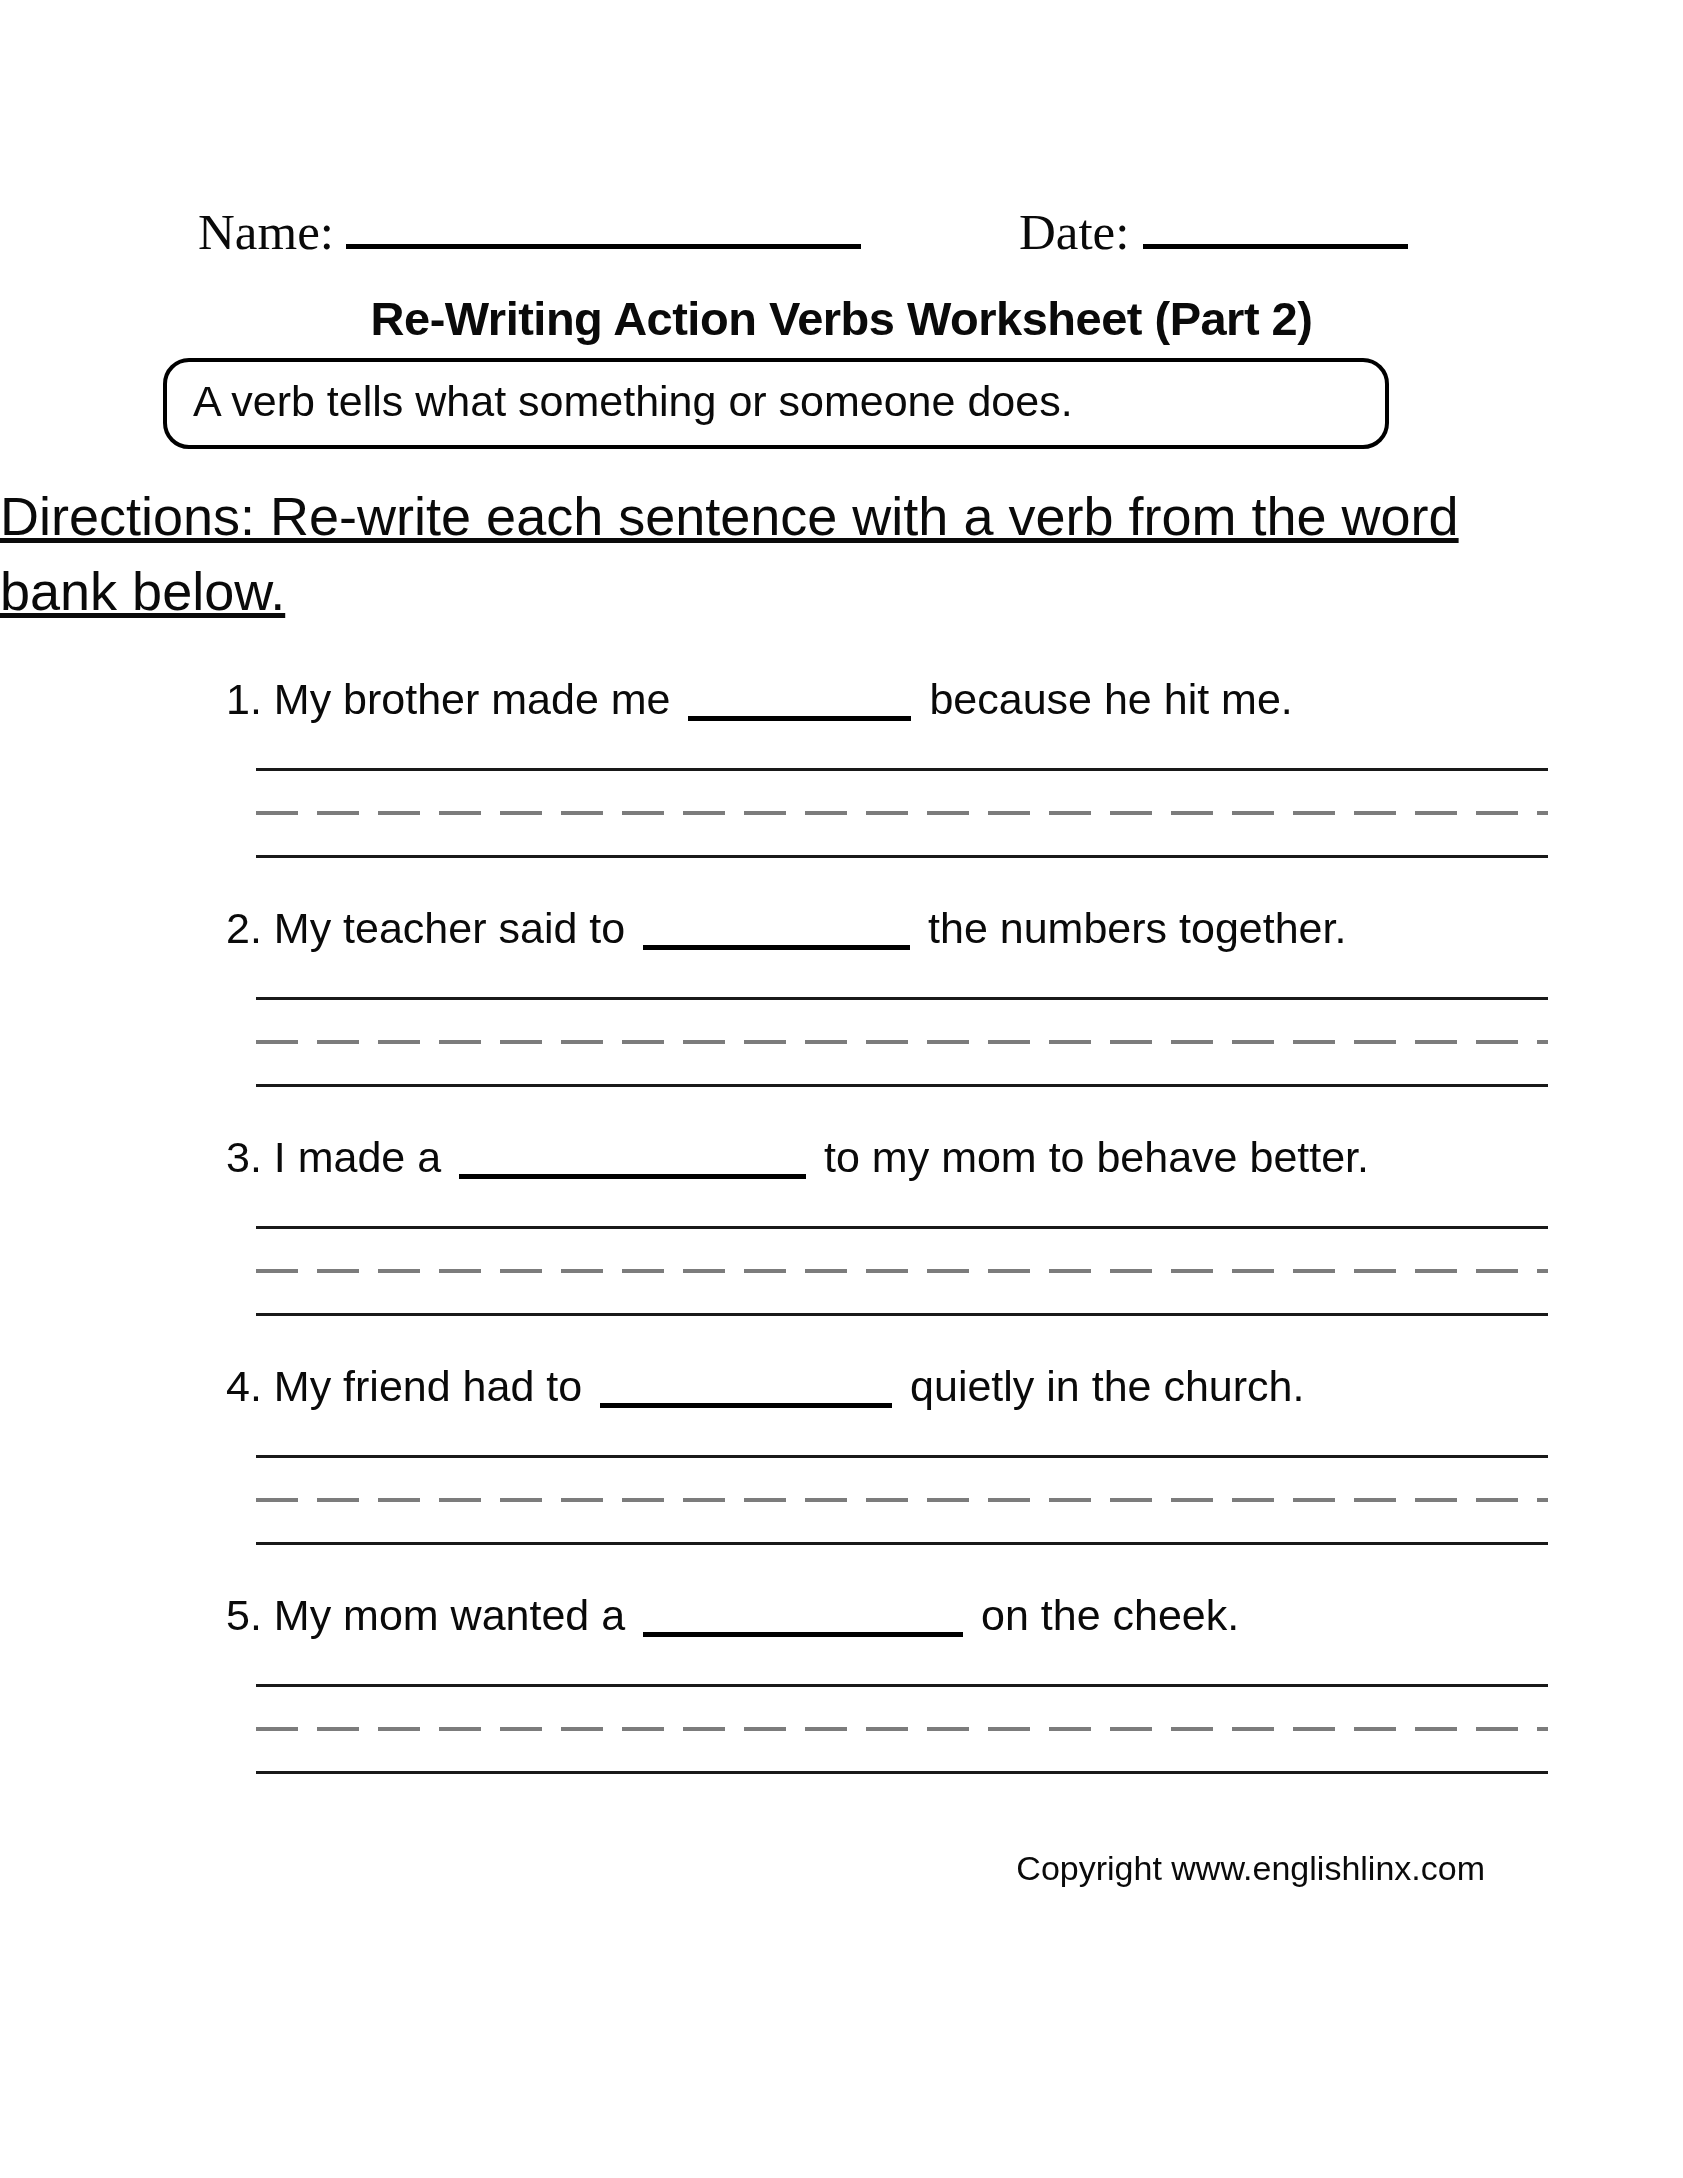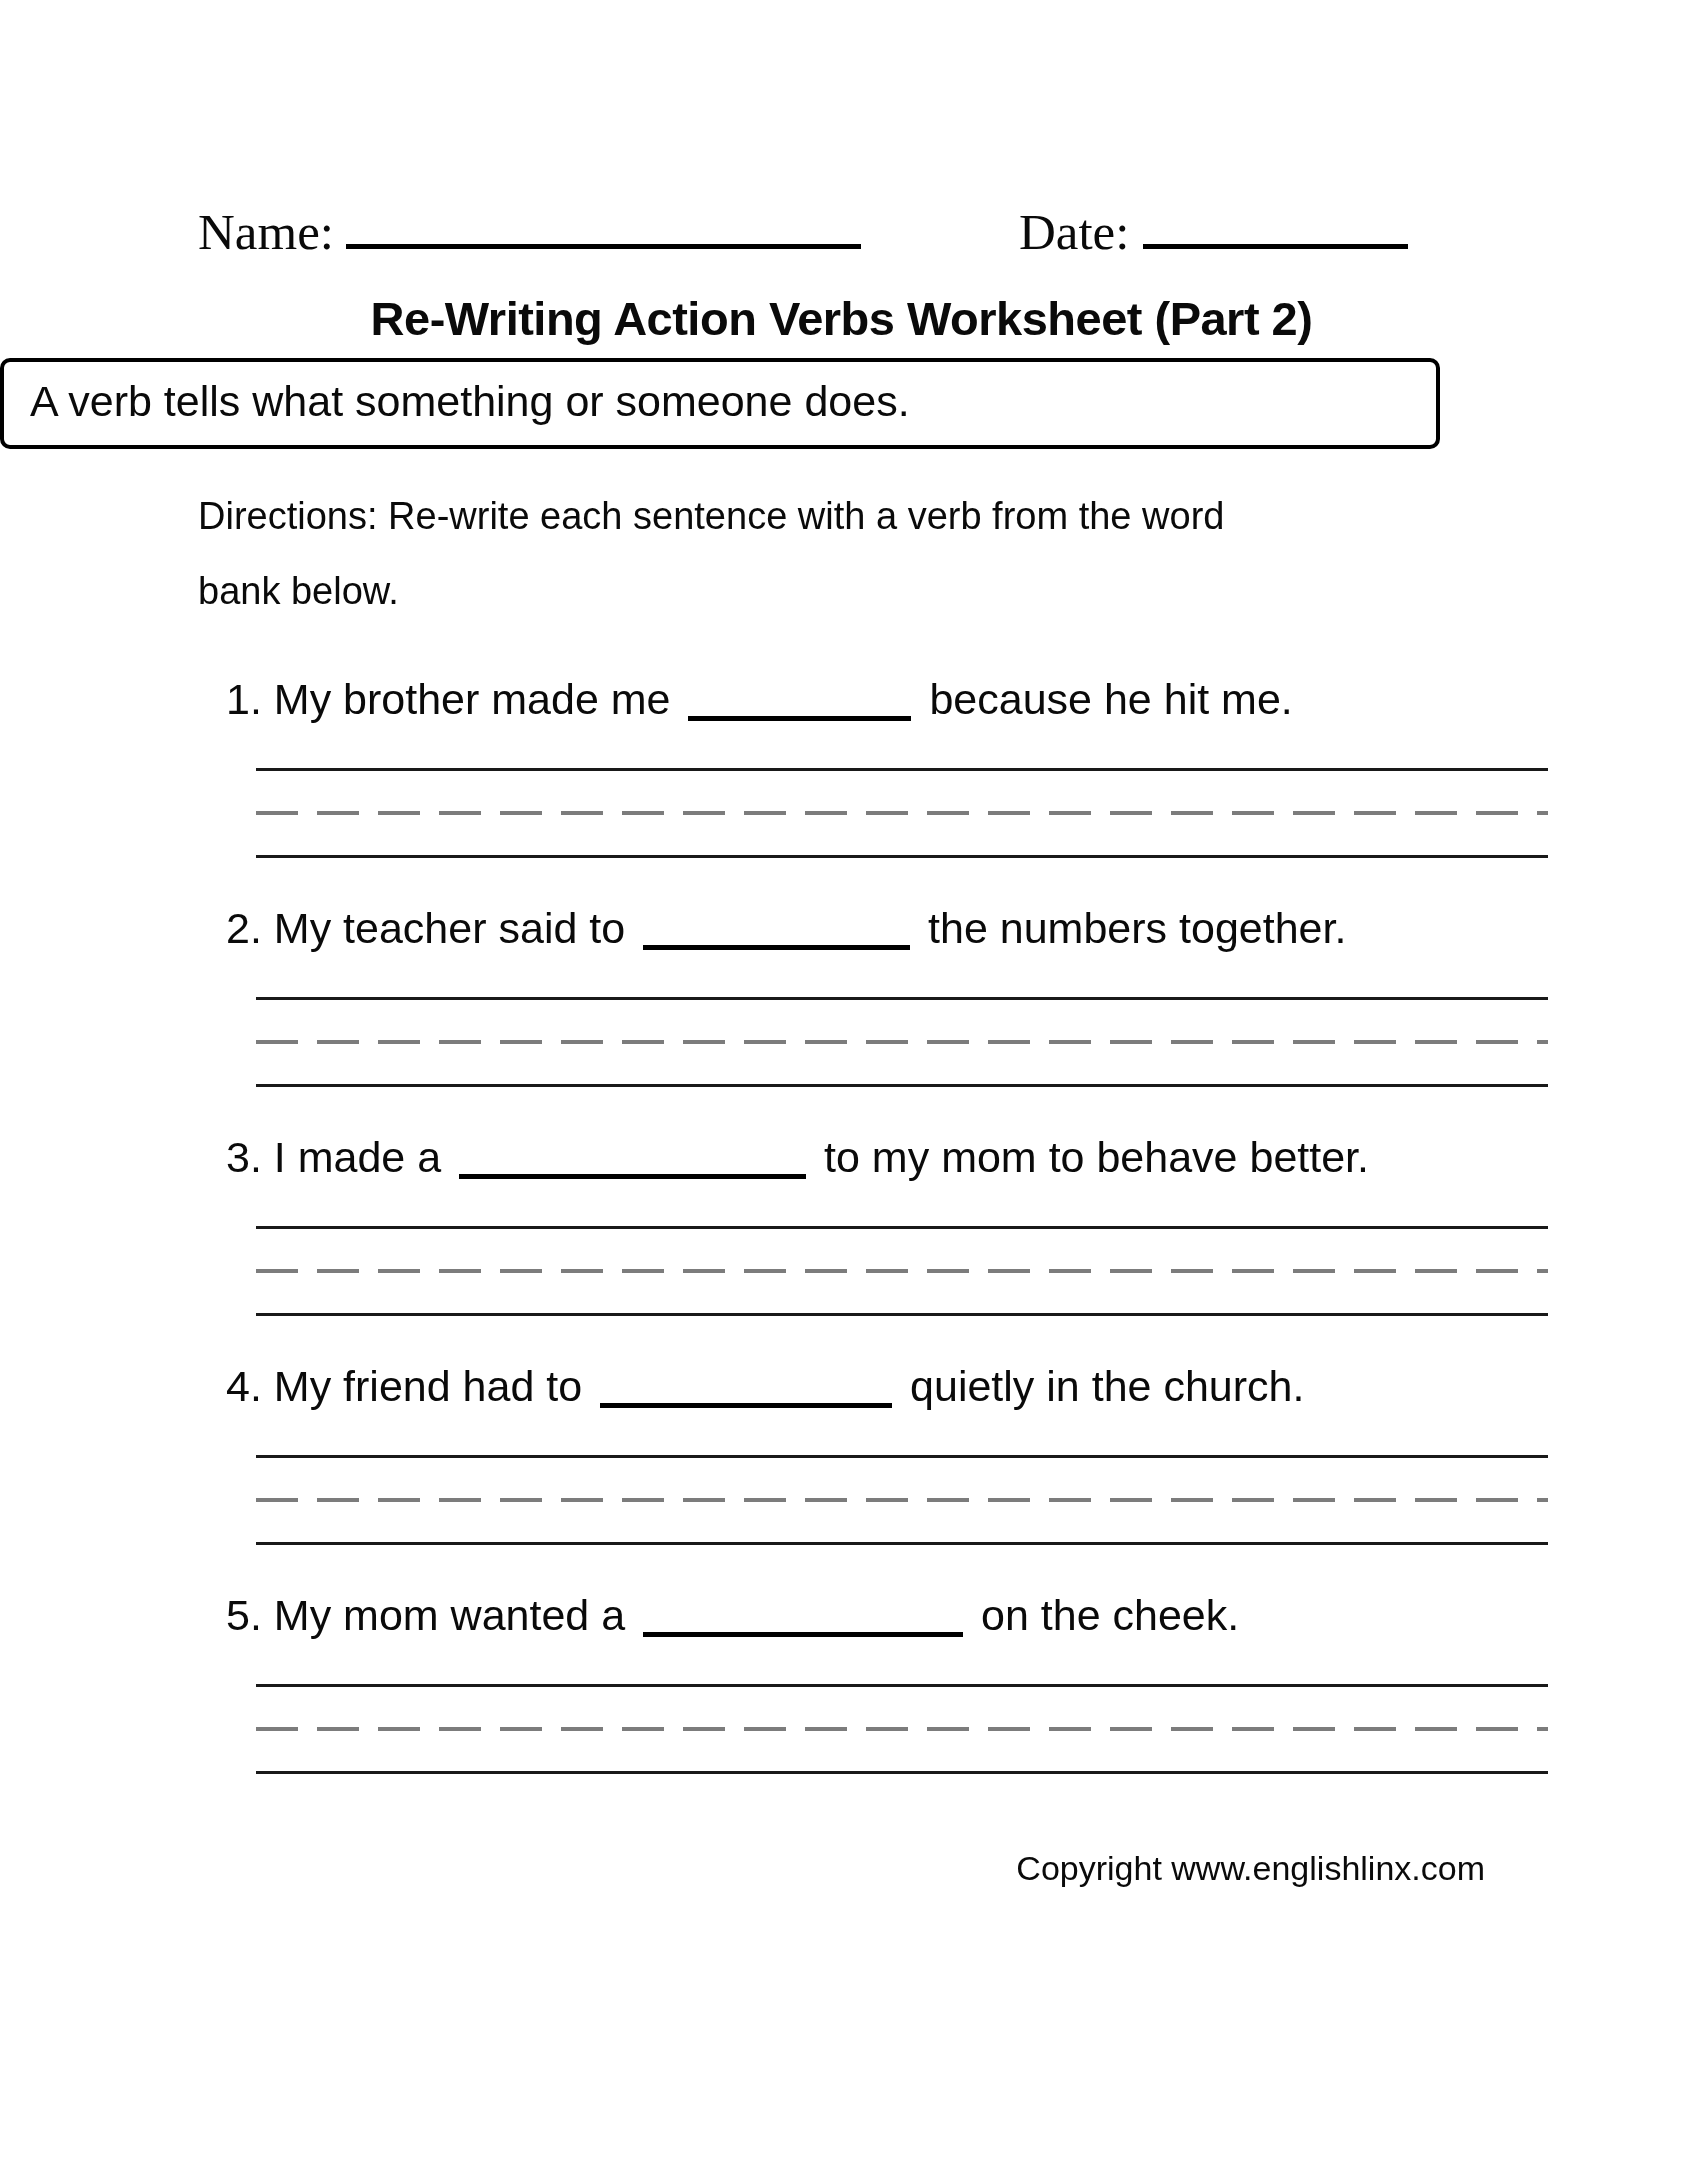--- a/index.html
+++ b/index.html
@@ -34,32 +34,33 @@
   
   .title{
     margin-top:30px;
     text-align:center;
     font-size:47px; font-weight:bold;
     letter-spacing:-0.5px;
   }
 
   
   .def-box{
+    margin-left:163px;
     margin-top:12px;
-    width:1440px;
+    width:1226px;
     border:4px solid #000;
-    border-radius:10px;
+    border-radius:26px;
     padding:15px 20px 19px 26px;
     font-size:43px;
   }
 
   
   .directions{
-    margin-left:198px; margin-top:30px;
-    font-size:38px; line-height:75px;
+    margin-top:30px;
+    font-size:54px; line-height:75px;text-decoration:underline;
   }
 
   
   .word-bank{
     margin:10px 238px 0 198px;
     display:flex; justify-content:space-between;
     font-size:43px; font-style:italic;
   }
 
   

